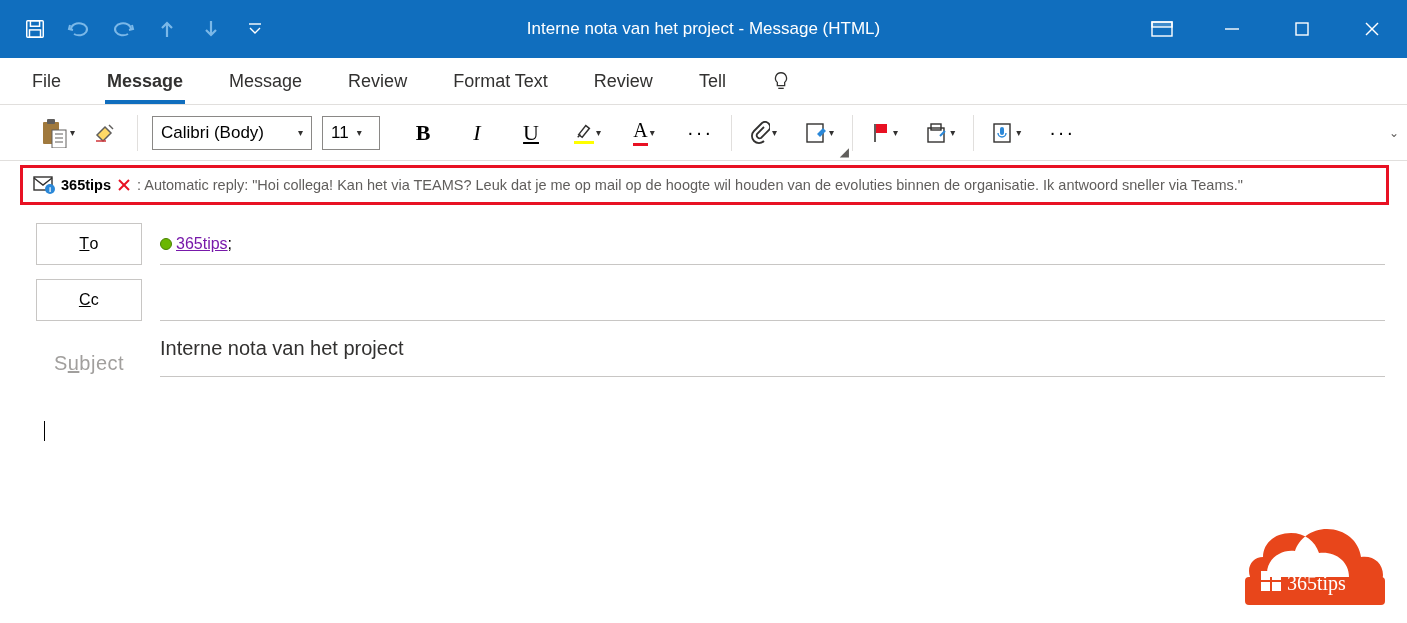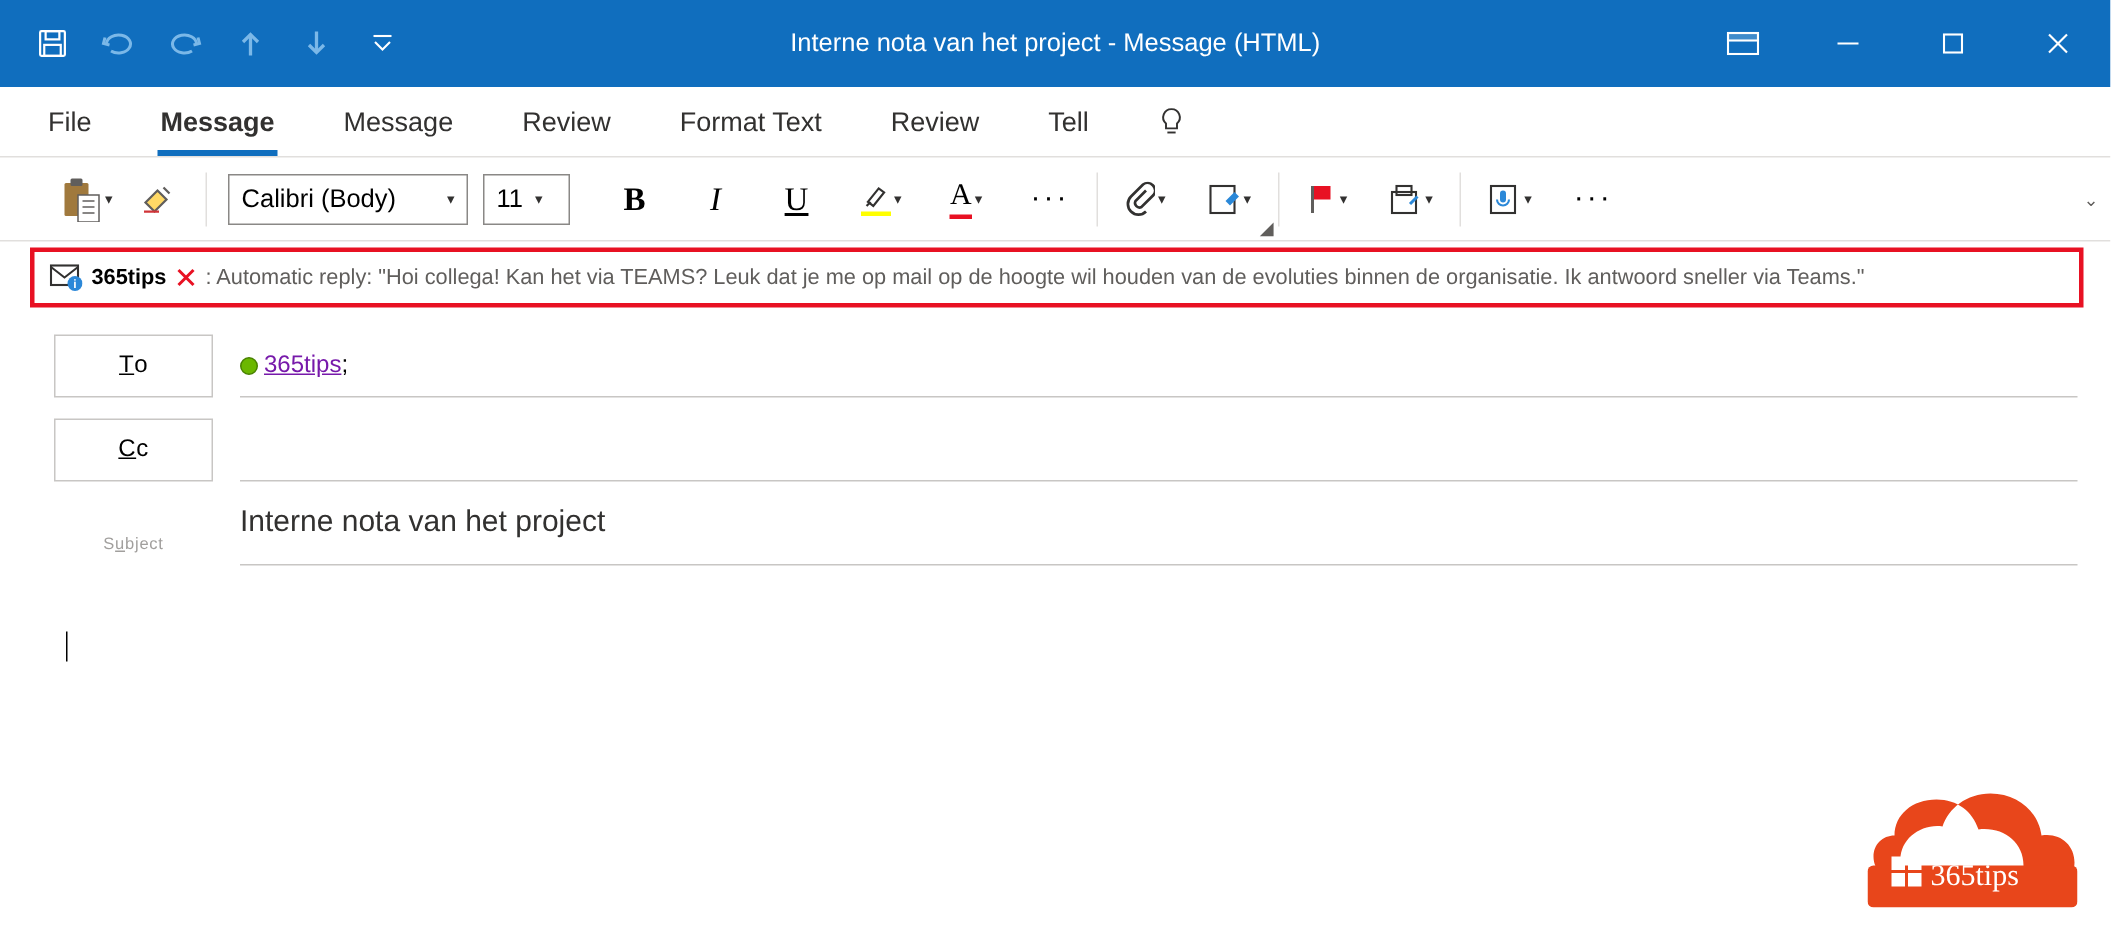--- a/index.html
+++ b/index.html
@@ -41,21 +41,21 @@
 
 .compose { display: flex; padding: 18px 22px 0 36px; gap: 22px; }
 .send-btn { width: 78px; height: 100px; border: 1px solid #c8c6c4; display: flex; flex-direction: column; align-items: center; justify-content: center; gap: 12px; cursor: pointer; font-size: 16px; }
 .header-btns { display: flex; flex-direction: column; gap: 14px; }
 .addr-btn { width: 106px; height: 42px; border: 1px solid #c8c6c4; display: flex; align-items: center; justify-content: center; font-size: 16px; cursor: pointer; letter-spacing: 0.3px; }
 .ul-first { text-decoration: underline; }
 .fields { flex: 1; display: flex; flex-direction: column; }
 .field-row { height: 42px; border-bottom: 1px solid #c8c6c4; display: flex; align-items: center; font-size: 16px; }
 .field-row.spacer { height: 14px; border: none; }
 .subject-row { height: 56px; display: flex; align-items: center; border-bottom: 1px solid #c8c6c4; }
-.subject-label-col { width: 106px; text-align: center; color: #a19f9d; font-size: 11px; letter-spacing: 0.5px; }
+.subject-label-col { width: 106px; text-align: center; color: #a19f9d; font-size: 20px; letter-spacing: 0.5px; }
 .subject-val { font-size: 20px; color: #323130; }
 .recipient { color: #7719aa; text-decoration: underline; }
 .presence { width: 12px; height: 12px; background: #6bb700; border-radius: 50%; display: inline-block; margin-right: 4px; border: 1px solid #498200; }
 
 
 .body-area { padding: 30px 44px; font-size: 16px; }
 .cursor { display: inline-block; width: 1px; height: 20px; background: #000; }
 
 
 .watermark { position: absolute; right: 22px; bottom: 18px; }

